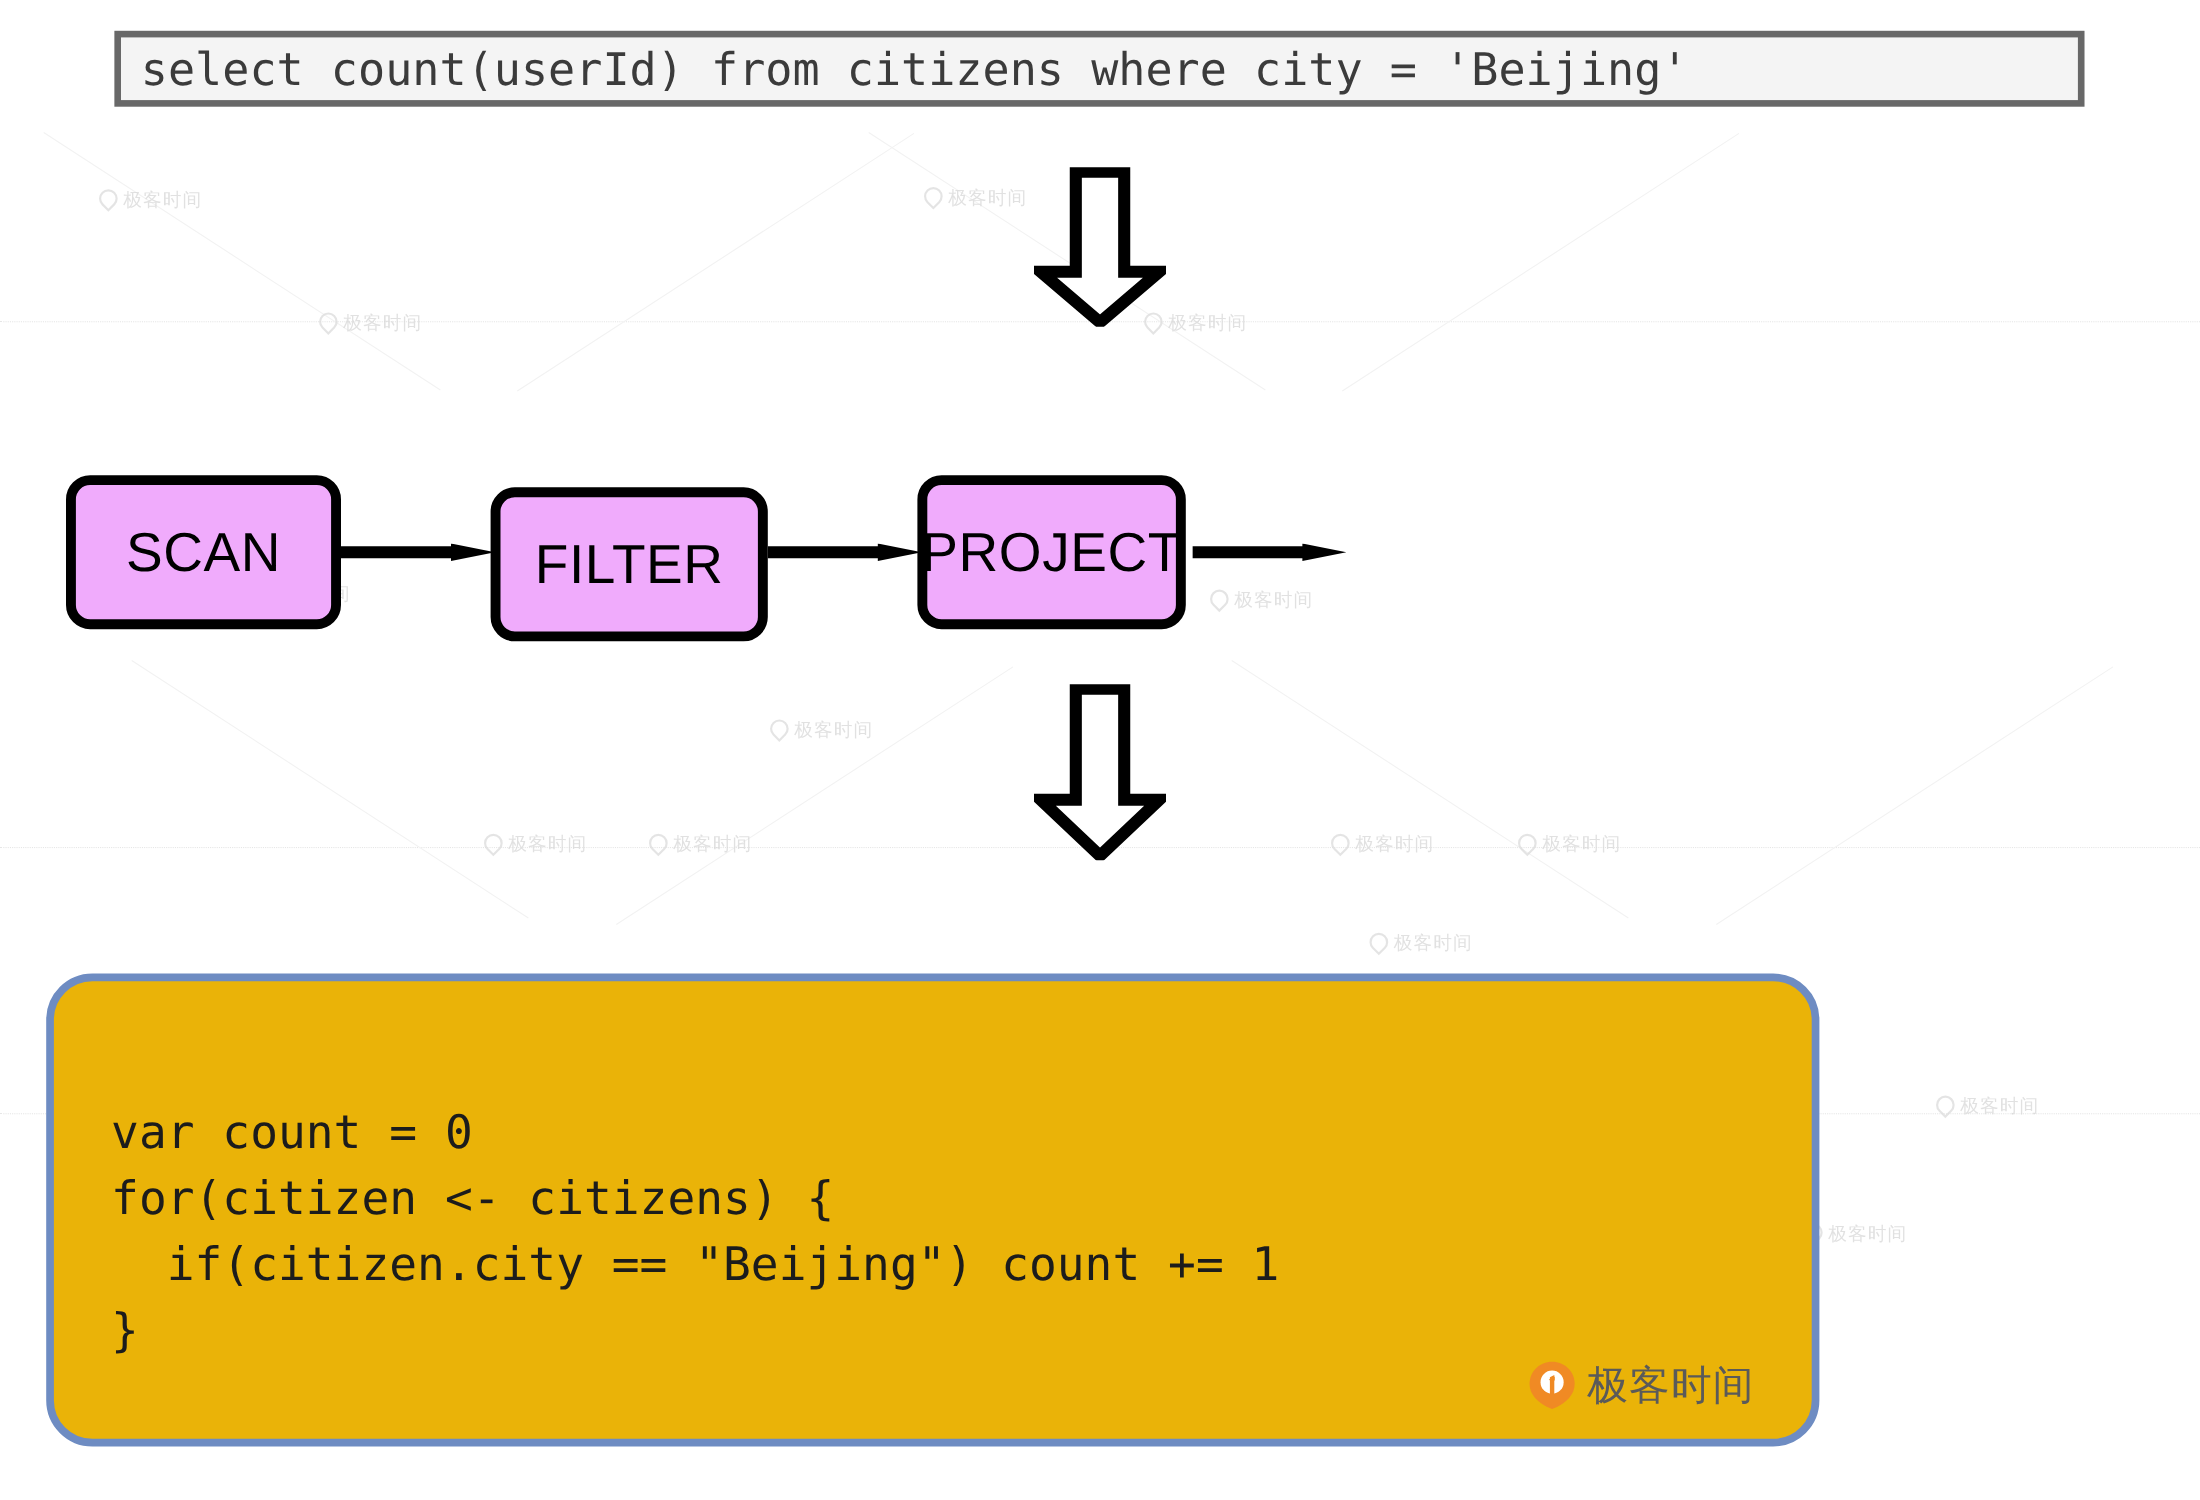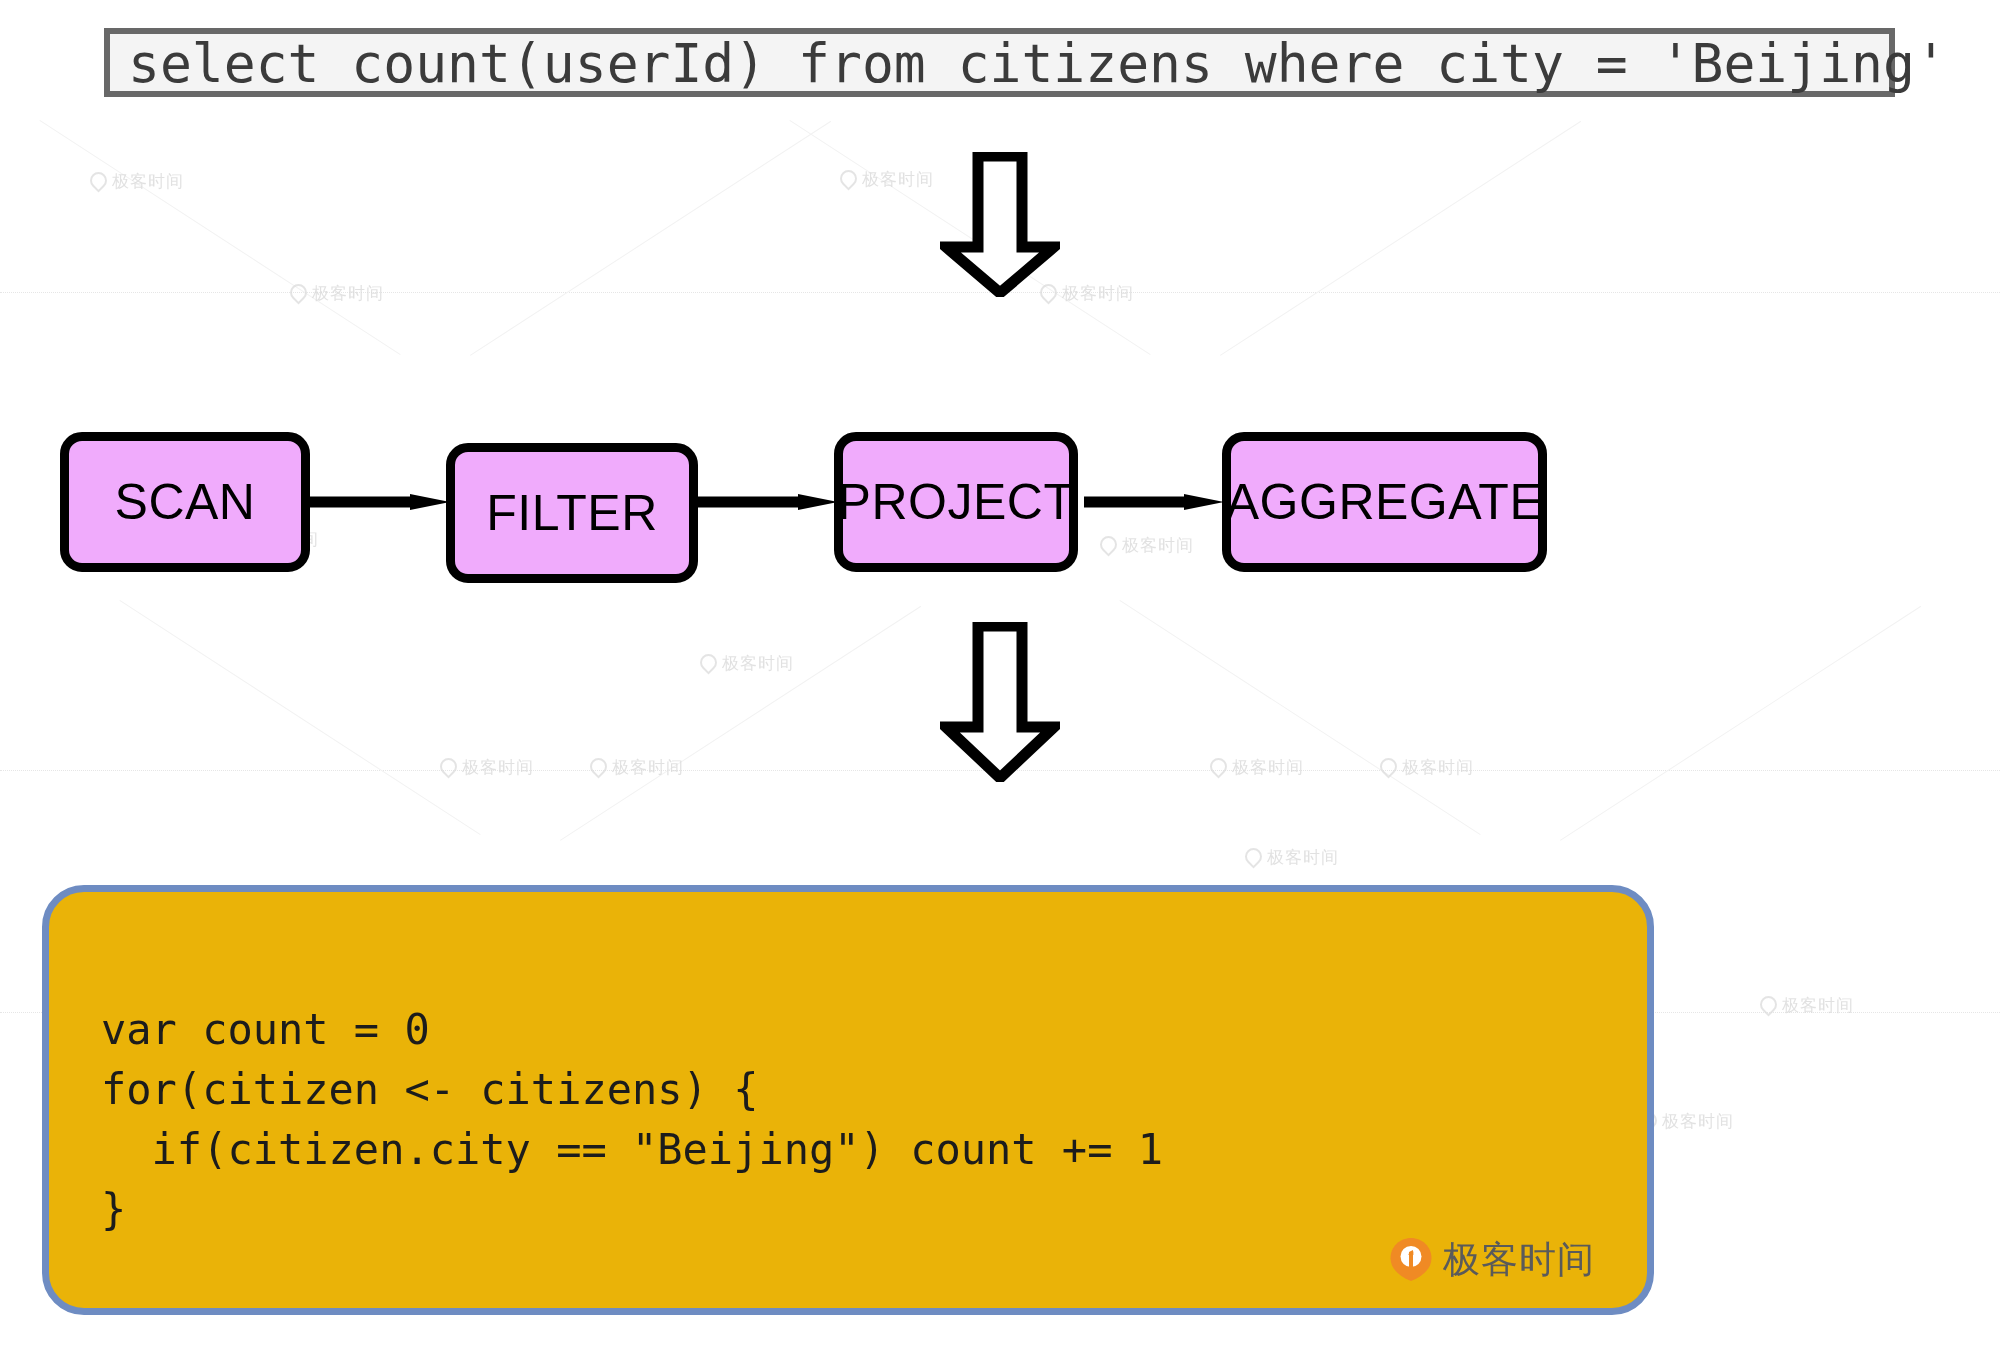--- a/index.html
+++ b/index.html
@@ -69,21 +69,21 @@
     border: 6px solid #686868;
     box-sizing: border-box;
     z-index: 3;
   }
   .sql-text {
     position: absolute;
     left: 18px;
     top: 50%;
     transform: translateY(-50%);
     font-family: "DejaVu Sans Mono", "Liberation Mono", monospace;
-    font-size: 53px;
+    font-size: 41px;
     color: #3b3b3b;
     white-space: pre;
     letter-spacing: 0px;
   }
 
   
   .big-arrow {
     position: absolute;
     z-index: 3;
   }
@@ -237,23 +237,20 @@
 
     <div class="stage-box" style="left:834px; width:244px;">
       <span class="stage-label">PROJECT</span>
     </div>
 
     <svg class="flow-arrow" style="left:1084px; width:140px;" width="140" height="16" viewBox="0 0 140 16">
       <line x1="0" y1="8" x2="108" y2="8" stroke="#000000" stroke-width="11"></line>
       <polygon points="100,0 140,8 100,16" fill="#000000"></polygon>
     </svg>
 
-    <div class="stage-box" style="left:1222px; width:325px;">
-      <span class="stage-label">AGGREGATE</span>
-    </div>
   </div>
 
   <svg class="big-arrow" style="left:940px; top:622px;" width="120" height="160" viewBox="0 0 120 160">
     <polygon points="38,4 82,4 82,105 114,105 60,156 6,105 38,105" fill="#ffffff" stroke="#000000" stroke-width="11" stroke-linejoin="miter"></polygon>
   </svg>
 
   <div class="code-panel">
     <pre class="code-text">var count = 0
 for(citizen &lt;- citizens) {
   if(citizen.city == "Beijing") count += 1

